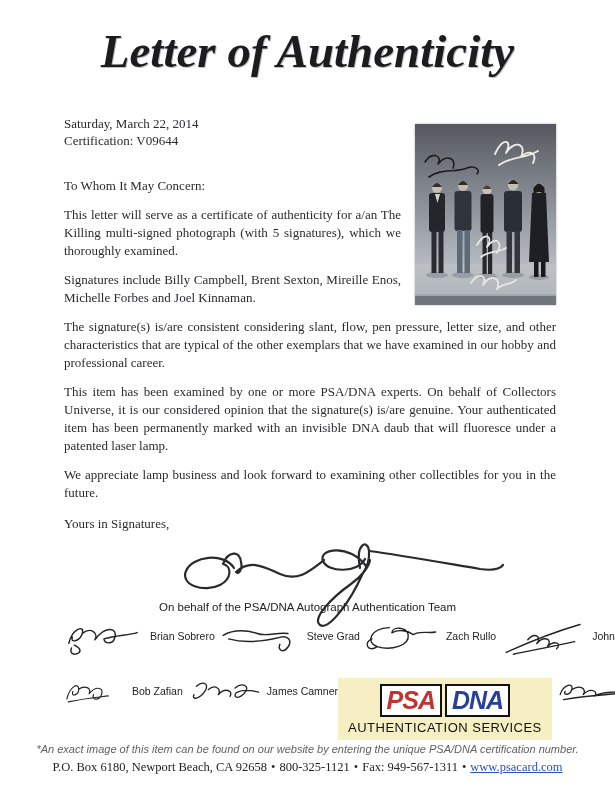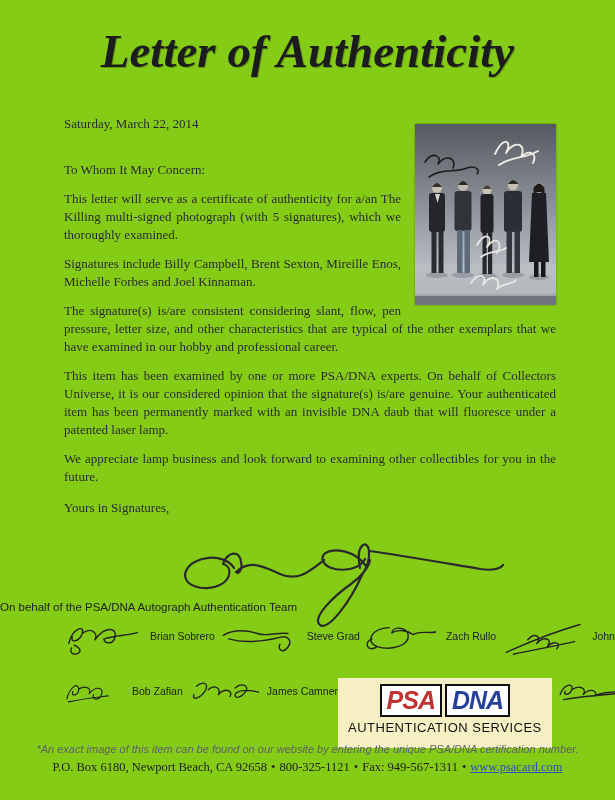--- a/index.html
+++ b/index.html
@@ -1,16 +1,16 @@
 <!DOCTYPE html>
 <html><head>
 <meta charset="utf-8">
 <style>
   html,body{margin:0;padding:0;background:#e8e8e8;}
-  .page{position:relative;width:615px;height:800px;background:#84cc16;overflow:hidden;
+  .page{position:relative;width:615px;height:800px;background:#ffffff;overflow:hidden;
         font-family:"Liberation Serif", serif;color:#26262a;}
 
   
   .title{position:absolute;top:24px;left:0;width:100%;text-align:center;margin:0;
          font-family:"Liberation Serif", serif;font-style:italic;font-weight:bold;
          font-size:47px;letter-spacing:0px;color:#1c1c1f;
          text-shadow:1px 1px 0 rgba(0,0,0,.25);}
 
   
   .content{position:absolute;top:116px;left:64px;width:492px;
@@ -19,35 +19,35 @@
               box-shadow:0 0 2px rgba(0,0,0,.35);}
   .photo-wrap svg{display:block;width:100%;height:100%;}
   .dateblock div{line-height:16.5px;}
   .salutation{margin:28px 0 0;}
   p.body{margin:11px 0 0;text-align:justify;}
   .closing{margin:13px 0 0;}
 
   
   .sig-main{position:absolute;top:538px;left:148px;width:372px;height:108px;pointer-events:none;}
   .sig-main svg{width:100%;height:100%;}
-  .team-line{position:absolute;top:601px;left:0;width:100%;
+  .team-line{position:absolute;top:601px;left:0;width:100%;text-align:center;
              font-family:"Liberation Sans", sans-serif;font-size:11.5px;color:#222;}
 
   
   .sig-row{position:absolute;display:flex;justify-content:space-between;align-items:flex-start;}
   .row1{top:620px;left:56px;right:40px;}
   .row2{top:676px;left:58px;right:38px;}
   .signer{display:flex;flex-direction:row;align-items:center;}
   .signer svg{display:block;}
   .signer-name{font-family:"Liberation Sans", sans-serif;font-size:10.5px;color:#1d1d1f;
                margin-top:-4px;white-space:nowrap;}
   .sig-stroke{fill:none;stroke:#232326;stroke-width:1.6;stroke-linecap:round;stroke-linejoin:round;}
 
   
-  .logo{padding:6px 10px 13px;text-align:center;margin-top:2px;}
+  .logo{padding:6px 10px 5px;text-align:center;margin-top:2px;}
   .logo-boxes{display:flex;gap:3px;justify-content:center;}
   .logo-boxes span{display:block;border:2px solid #111;background:#fff;
                    font-family:"Liberation Sans", sans-serif;font-weight:bold;font-style:italic;
                    font-size:25px;line-height:29px;padding:0 5px;letter-spacing:-1px;}
   .logo-sub{font-family:"Liberation Sans", sans-serif;font-size:13px;letter-spacing:.5px;
             color:#111;margin-top:3px;white-space:nowrap;}
 
   
   .fine-print{position:absolute;top:743px;left:0;width:100%;text-align:center;
               font-family:"Liberation Sans", sans-serif;font-style:italic;
@@ -126,20 +126,21 @@
           <path stroke="#1c1c1e" stroke-width="1.6" d="M10,38 C18,26 28,33 23,40 C32,29 42,35 38,44 M14,53 C26,44 40,49 52,44 C60,41 66,46 62,50"></path>
           <path stroke="#edebe6" stroke-width="1.9" d="M80,30 C88,12 98,16 91,29 C100,15 112,20 106,33 C114,25 123,29 118,39 M84,41 C96,32 110,35 123,27"></path>
           <path stroke="#e9e7e2" stroke-width="1.8" d="M62,121 C70,107 79,112 72,123 C80,111 89,118 82,129 M66,133 C74,126 84,129 91,124"></path>
           <path stroke="#e9e7e2" stroke-width="1.8" d="M56,159 C64,147 73,152 68,161 C76,149 87,154 82,165 C89,158 97,161 101,156"></path>
         </g>
       </svg>
     </div>
 
     <div class="dateblock">
       <div>Saturday, March 22, 2014</div>
+      <div><span>Certification:</span> <span>V09644</span></div>
     </div>
 
     <p class="salutation">To Whom It May Concern:</p>
     <p class="body">This letter will serve as a certificate of authenticity for a/an The Killing multi-signed photograph (with 5 signatures), which we thoroughly examined.</p>
     <p class="body">Signatures include Billy Campbell, Brent Sexton, Mireille Enos, Michelle Forbes and Joel Kinnaman.</p>
     <p class="body">The signature(s) is/are consistent considering slant, flow, pen pressure, letter size, and other characteristics that are typical of the other exemplars that we have examined in our hobby and professional career.</p>
     <p class="body">This item has been examined by one or more PSA/DNA experts. On behalf of Collectors Universe, it is our considered opinion that the signature(s) is/are genuine. Your authenticated item has been permanently marked with an invisible DNA daub that will fluoresce under a patented laser lamp.</p>
     <p class="body">We appreciate lamp business and look forward to examining other collectibles for you in the future.</p>
     <p class="closing">Yours in Signatures,</p>
   </div>

